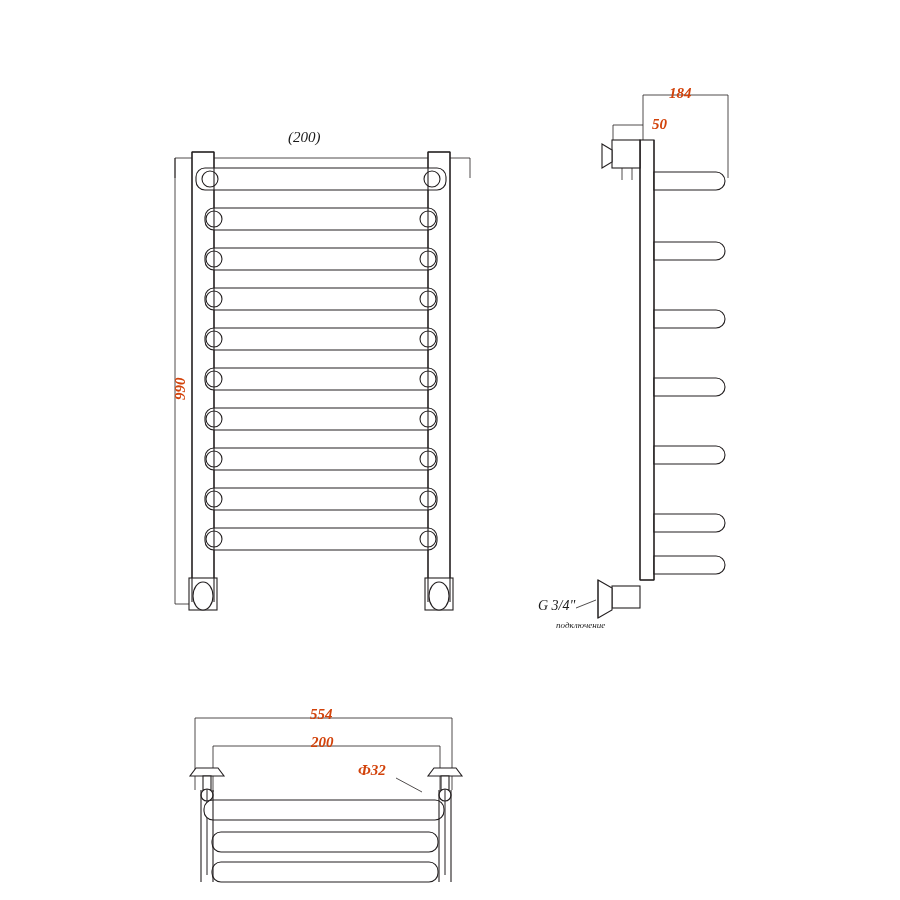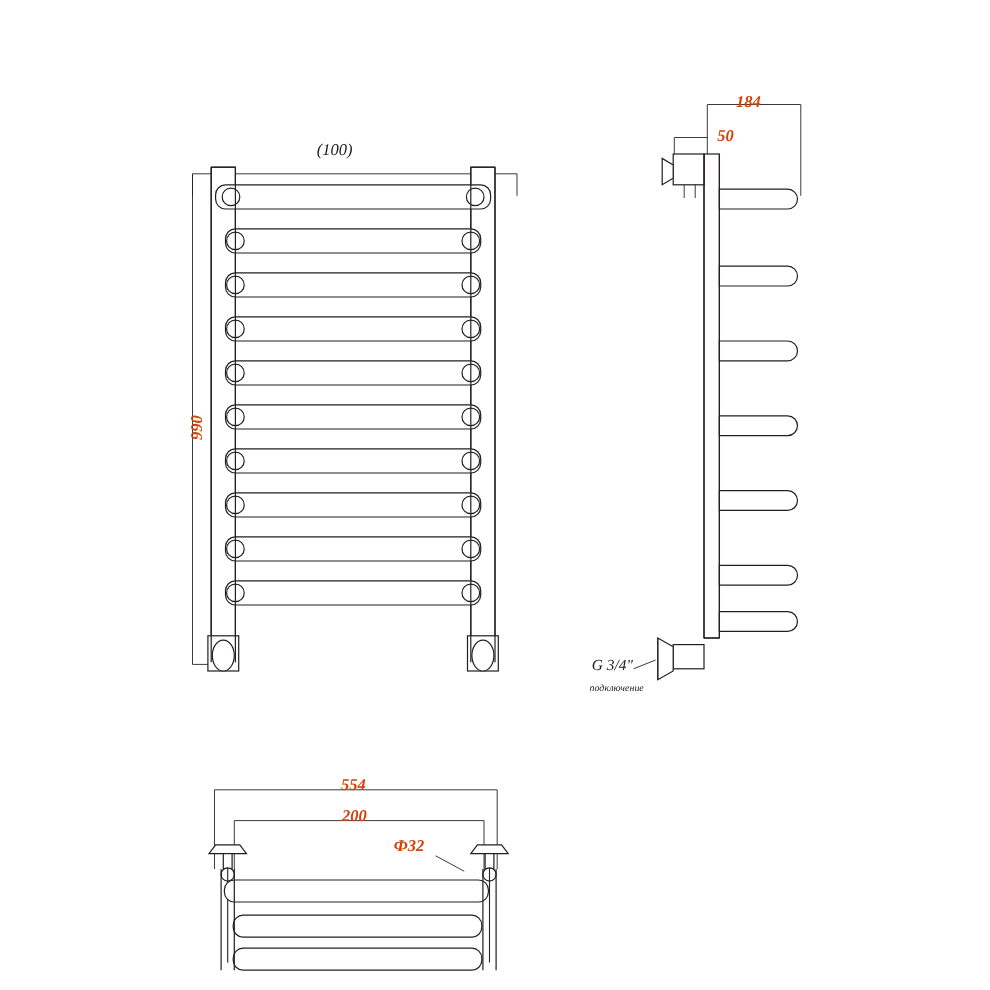--- a/index.html
+++ b/index.html
@@ -207,30 +207,30 @@
         <path d="M221,862 h208 a9,9 0 0 1 9,9 v2 a9,9 0 0 1 -9,9 h-208 a9,9 0 0 1 -9,-9 v-2 a9,9 0 0 1 9,-9 z" fill="#ffffff"></path>
 
         <line x1="201" y1="790" x2="201" y2="882"></line>
         <line x1="213" y1="790" x2="213" y2="882"></line>
         <line x1="439" y1="790" x2="439" y2="882"></line>
         <line x1="451" y1="790" x2="451" y2="882"></line>
       </g>
     </g>
   </svg>
 
-  <div class="lbl paren" style="left:288px; top:129px;">(100)</div>
+  <div class="lbl paren" style="left:288px; top:129px;">(200)</div>
 
   <div class="dim vert" style="left:172px; top:400px;">990</div>
 
   <div class="dim" style="left:669px; top:85px;">184</div>
 
   <div class="dim" style="left:652px; top:116px;">50</div>
 
   <div class="lbl" style="left:538px; top:598px;">G 3/4"</div>
-  <div class="lbl small" style="left:536px; top:620px;">подключение</div>
+  <div class="lbl small" style="left:556px; top:620px;">подключение</div>
 
   <div class="dim" style="left:310px; top:706px;">554</div>
 
   <div class="dim" style="left:311px; top:734px;">200</div>
 
   <div class="dim" style="left:358px; top:762px;">Ф32</div>
 
 </div>
 
 </body></html>

